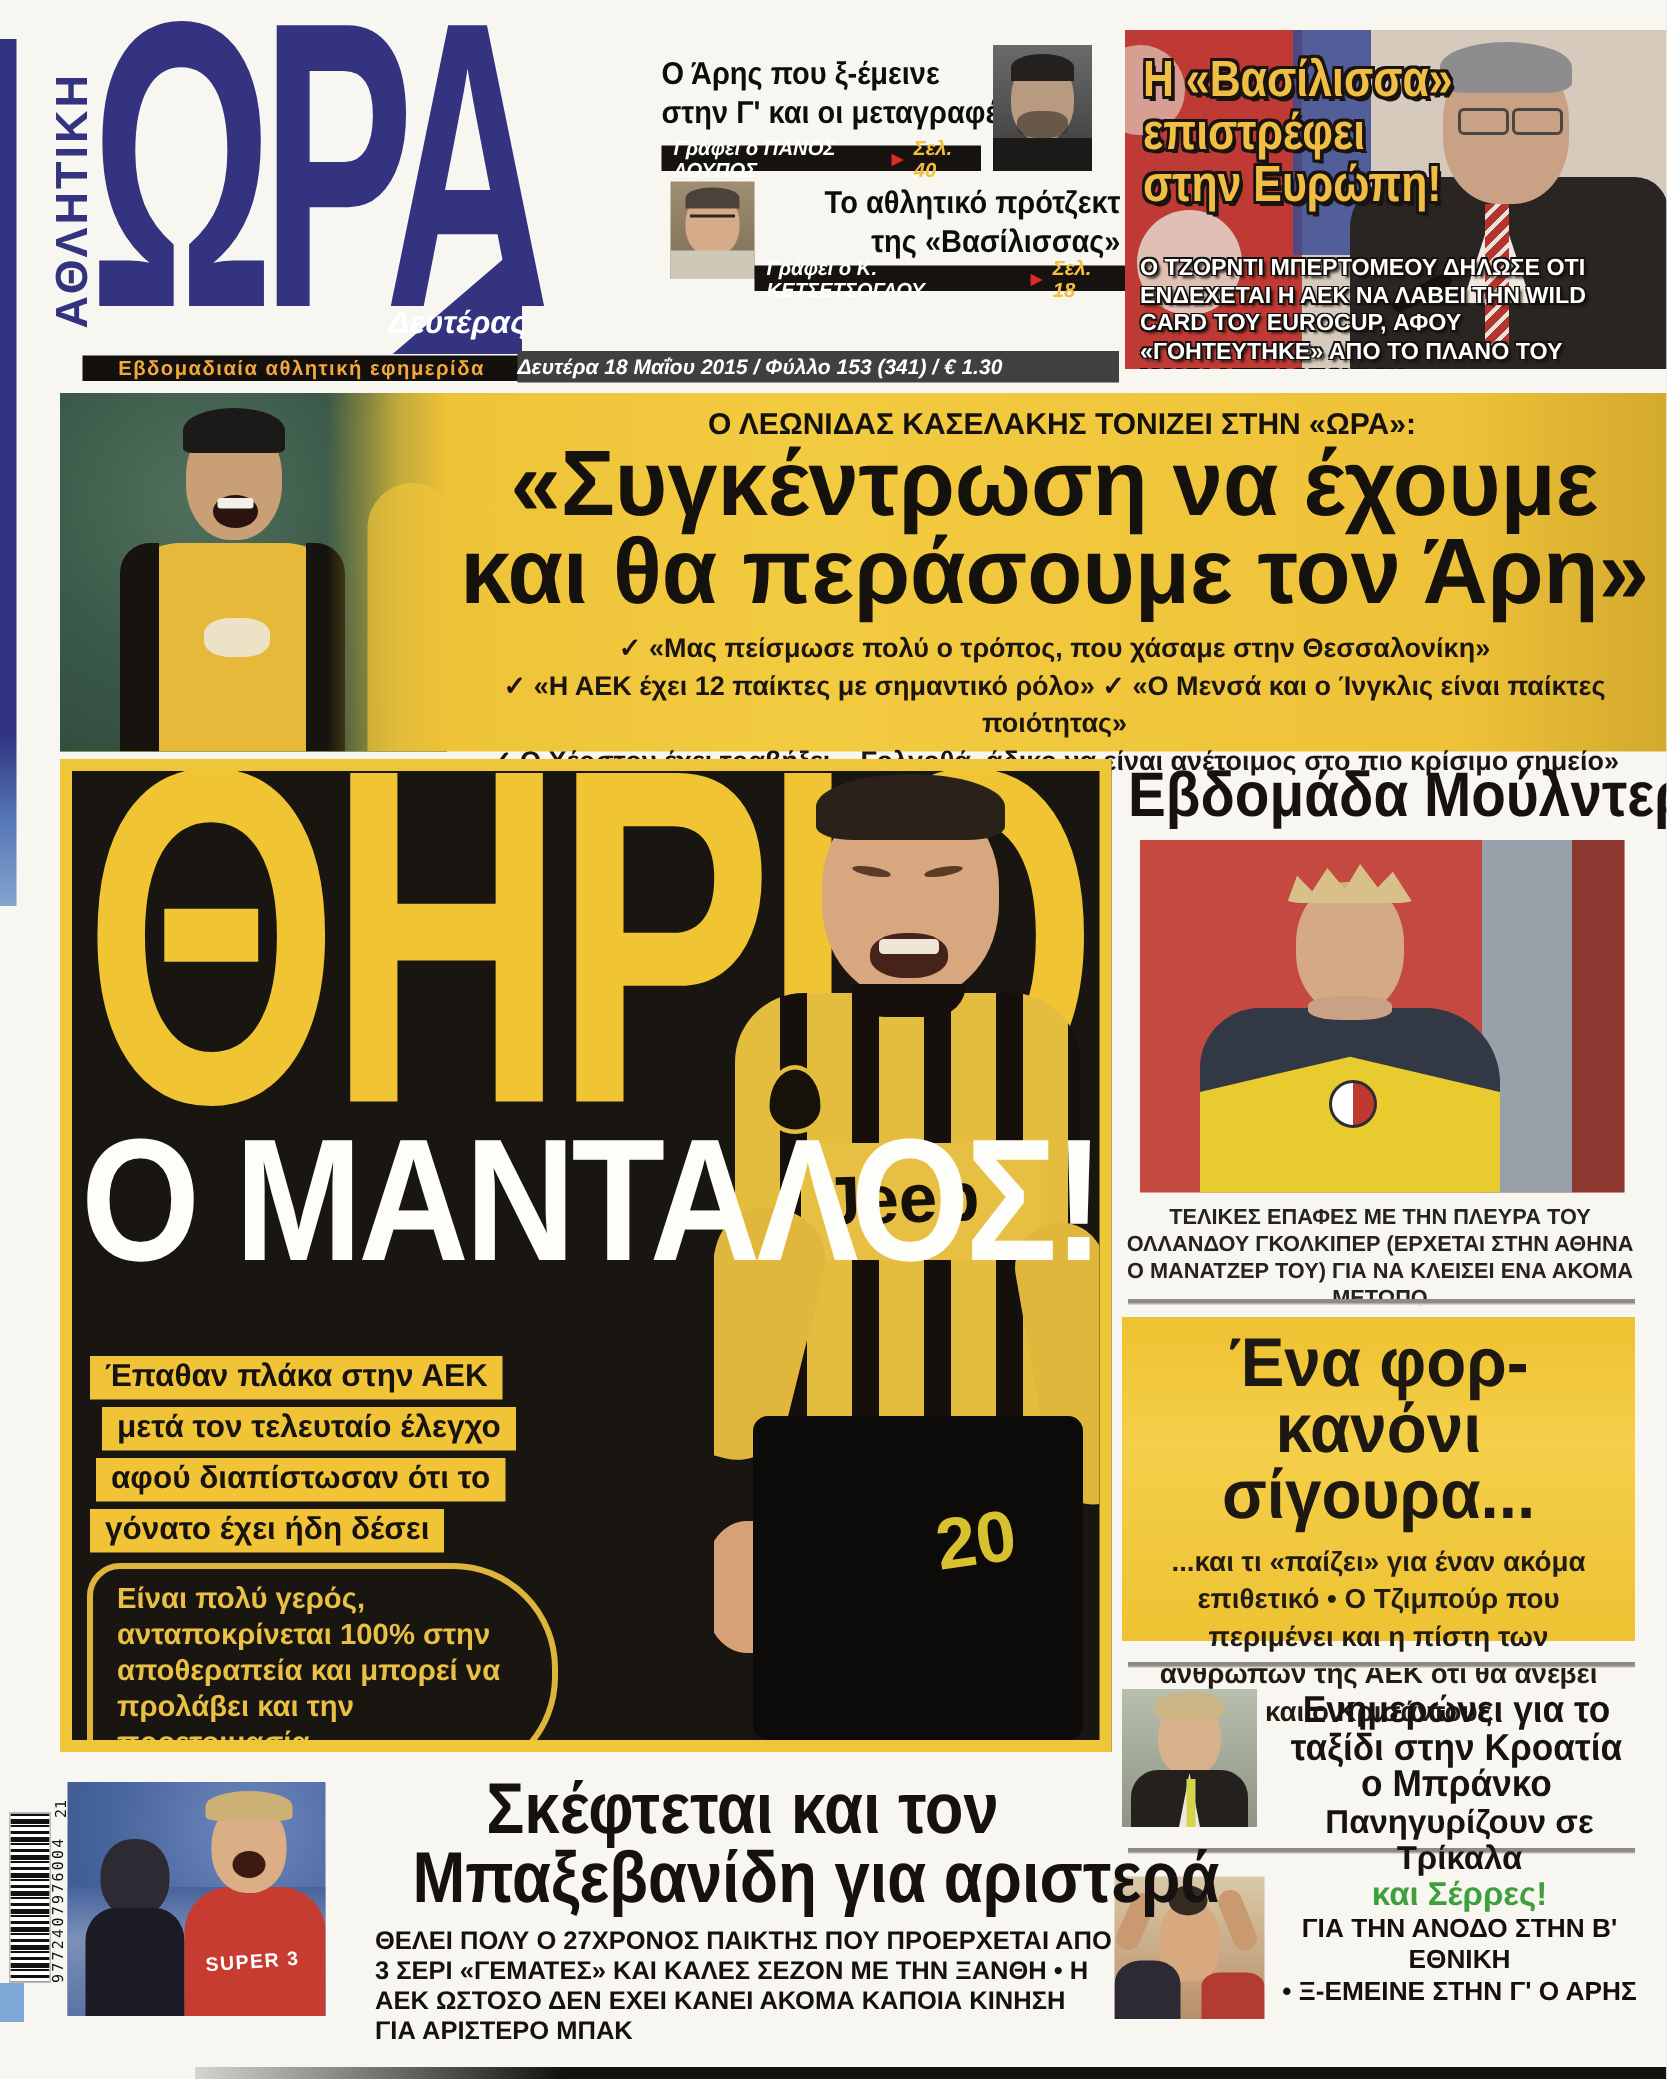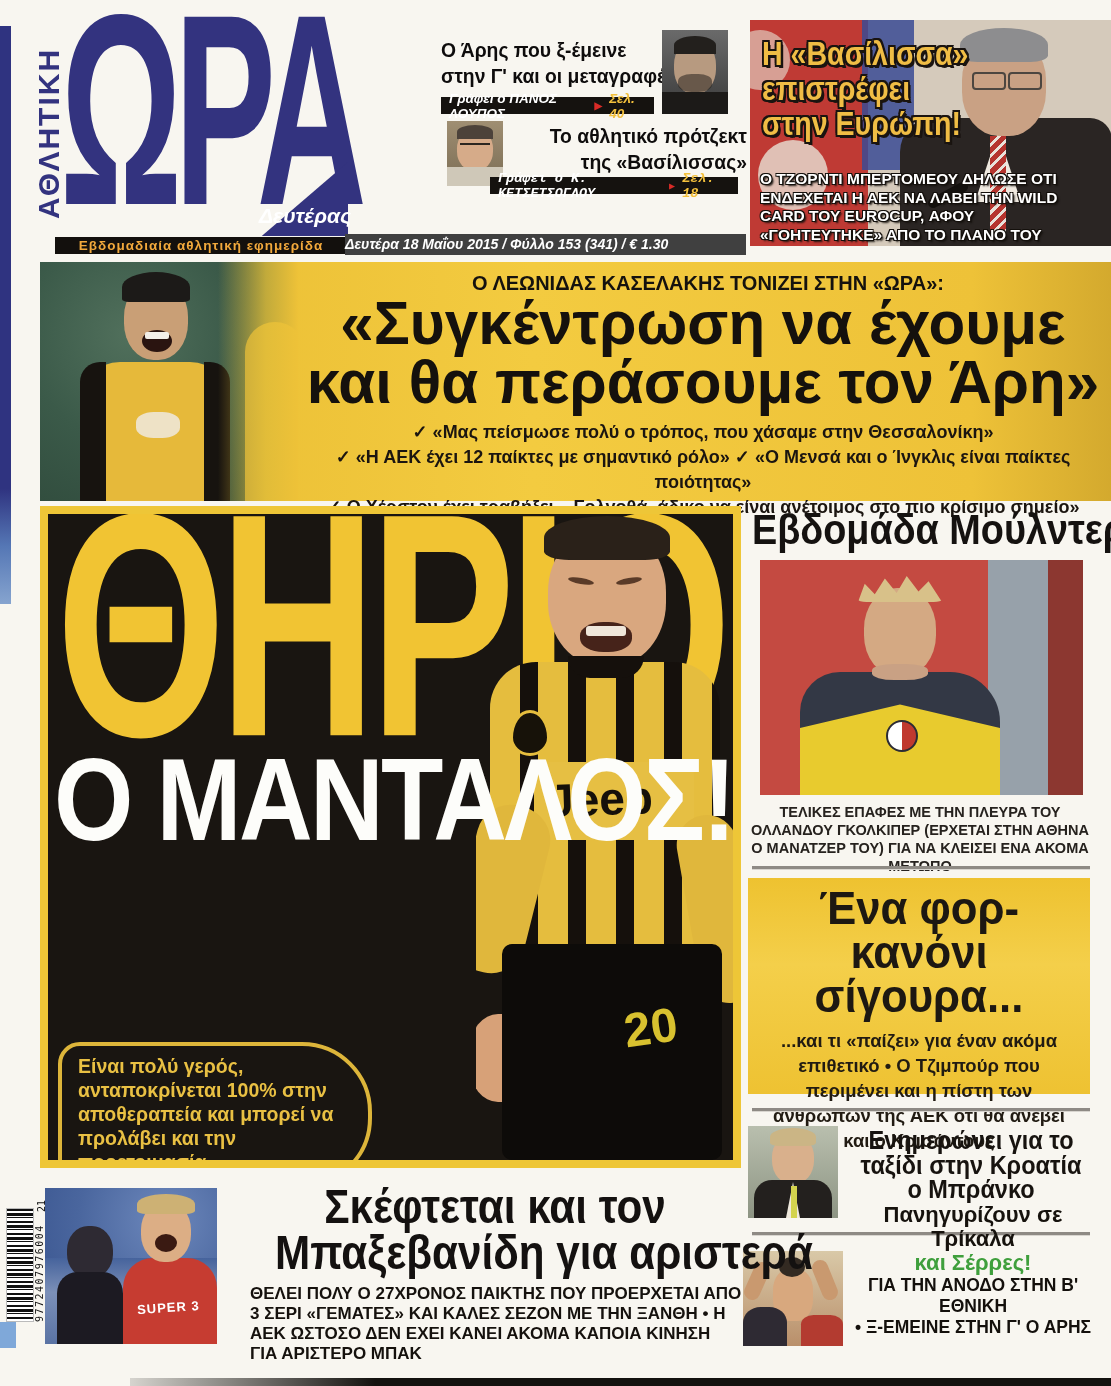--- a/index.html
+++ b/index.html
@@ -25,21 +25,21 @@
   
   .story-headline{font-size:21px;line-height:26px;font-weight:800;color:#0e0c0c;
     transform:scaleX(0.92);transform-origin:left top;white-space:nowrap;}
   .s1-headline{left:441px;top:37px;}
   .s2-headline{left:505px;top:123px;text-align:right;width:242px;transform-origin:right top;}
   .byline-bar{background:#15120f;color:#fff;display:flex;align-items:center;gap:7px;
     padding:0 8px;font-weight:bold;font-size:13.5px;font-style:italic;height:17px;}
   .byline-bar .arrow{color:#d92b27;font-size:10px;font-style:normal;}
   .byline-bar .pagenum{color:#f3c03c;}
   .bar1{left:441px;top:97px;width:197px;}
-  .bar2{left:490px;top:177px;width:232px;font-family:Liberation Mono, monospace;}
+  .bar2{left:503px;top:177px;width:232px;}
 
   .portrait{overflow:hidden;}
   .s1-photo{left:662px;top:30px;width:66px;height:84px;background:linear-gradient(180deg,#6a6a6a,#3a3a3a);}
   .s2-photo{left:447px;top:121px;width:56px;height:65px;background:linear-gradient(180deg,#9f8e72,#7a6c54);}
   .ph{position:absolute;}
 
   
   .feature{left:750px;top:20px;width:352px;height:226px;overflow:hidden;background:#d5cabb;padding-left:10px;}
   .outline-gold{color:#f0bd45;font-weight:800;
     text-shadow:2px 2px 0 #1a1410,-2px 2px 0 #1a1410,2px -2px 0 #1a1410,-2px -2px 0 #1a1410,
@@ -224,20 +224,26 @@
       <div class="ph" style="left:58px;top:248px;width:160px;height:78px;background:#e6bf43;border-radius:12px;"></div>
       <div class="ph" style="left:72px;top:258px;font-size:46px;font-weight:800;color:#15100a;transform:rotate(-2deg);">Jeep</div>
       <div class="ph" style="left:34px;top:196px;width:34px;height:40px;background:#171209;border:3px solid #e5bd3e;border-radius:50% 50% 50% 50%/60% 60% 40% 40%;"></div>
       <div class="ph" style="left:-12px;top:290px;width:74px;height:170px;background:#e0b73c;border-radius:34px;transform:rotate(14deg);"></div>
       <div class="ph" style="left:-6px;top:500px;width:70px;height:88px;background:#d7a178;border-radius:40%;"></div>
       <div class="ph" style="left:212px;top:300px;width:60px;height:190px;background:#e0b73c;border-radius:30px;transform:rotate(-10deg);"></div>
       <div class="ph" style="left:26px;top:430px;width:220px;height:216px;background:#0d0b09;border-radius:10px;"></div>
       <div class="ph" style="left:148px;top:486px;font-size:48px;font-weight:800;color:#d8c12f;transform:rotate(-8deg);">20</div>
     </div>
     <div class="ph mantalos">Ο ΜΑΝΤΑΛΟΣ!</div>
+    <div class="ph strips">
+      <div class="strip">Έπαθαν πλάκα στην ΑΕΚ</div>
+      <div class="strip" style="margin-left:8px;">μετά τον τελευταίο έλεγχο</div>
+      <div class="strip" style="margin-left:4px;">αφού διαπίστωσαν ότι το</div>
+      <div class="strip">γόνατο έχει ήδη δέσει</div>
+    </div>
     <div class="ph note-box">
       <div>Είναι πολύ γερός,</div>
       <div>ανταποκρίνεται 100% στην</div>
       <div>αποθεραπεία και μπορεί να</div>
       <div>προλάβει και την προετοιμασία</div>
     </div>
   </div>
 
   <div class="abs mulder-headline">Εβδομάδα Μούλντερ</div>
   <div class="abs mulder-photo">

